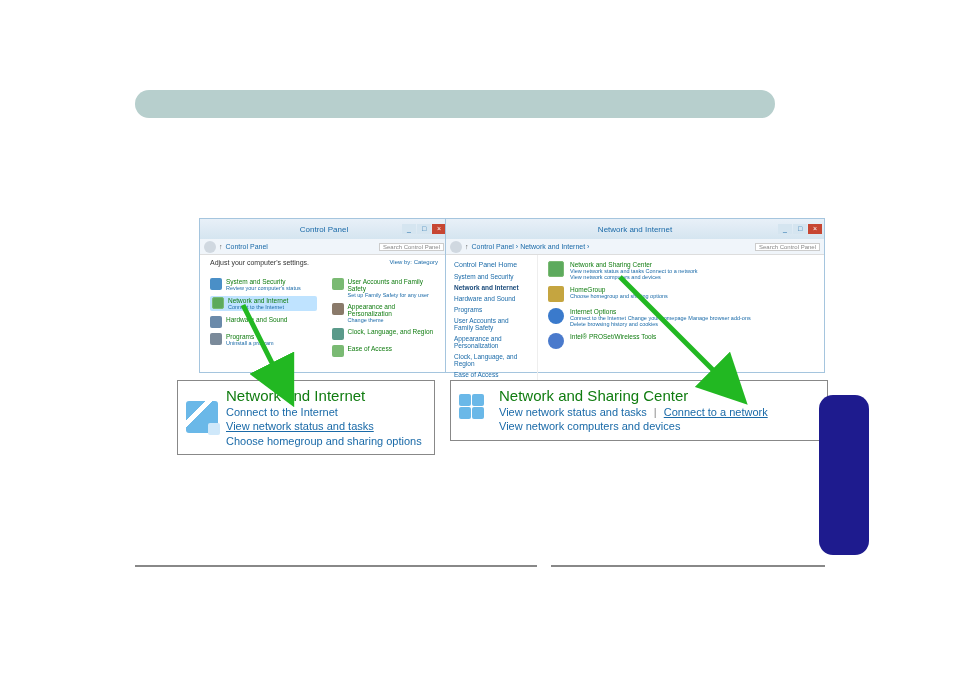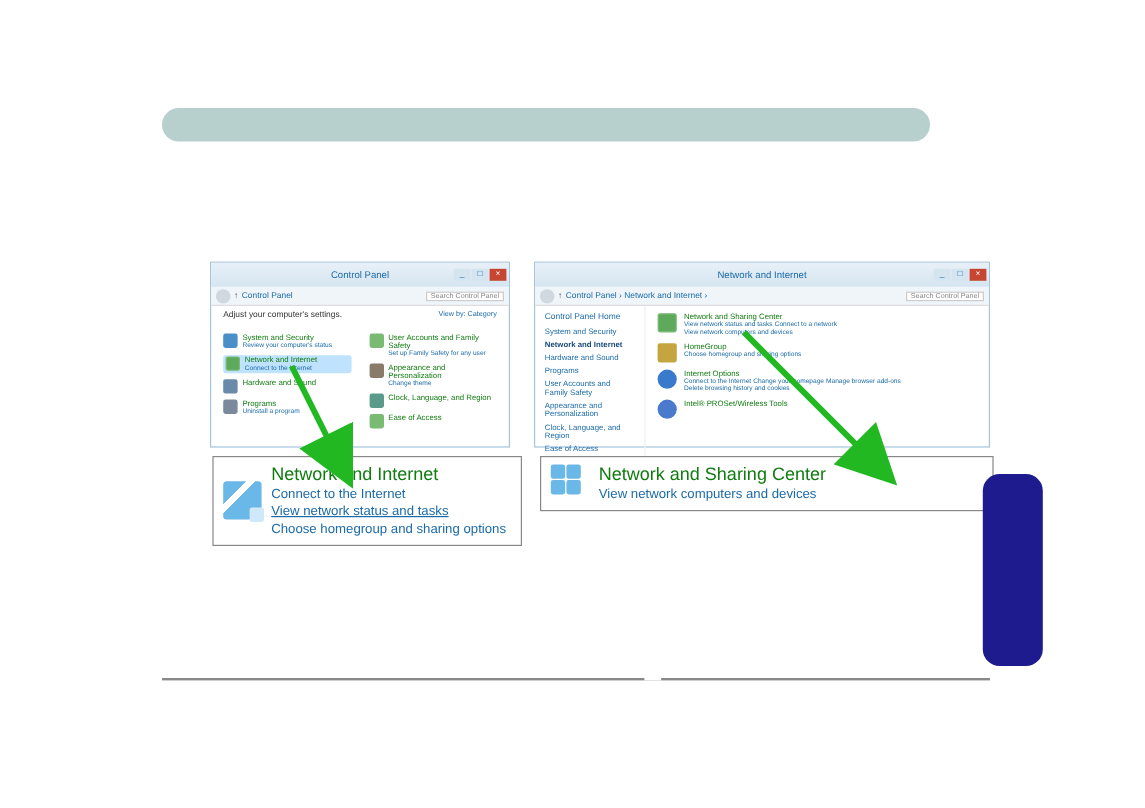--- a/index.html
+++ b/index.html
@@ -76,21 +76,21 @@
     
     .hr-line { position: absolute; top: 565px; left: 135px; width: 690px; height: 2px; background: #888; }
     .hr-gap { position: absolute; top: 565px; left: 537px; width: 14px; height: 2px; background: #fff; }
   </style>
 </head>
 <body>
 
 <div class="header-bar"></div>
 
 <div class="screenshot-area">
-  <div class="win-window" style="width:250px; height:155px;">
+  <div class="win-window" style="width:250px; height:155px;margin-left:24px;">
     <div class="win-titlebar">
       <span class="title">Control Panel</span>
       <div class="win-buttons">
         <div class="win-btn win-min">_</div>
         <div class="win-btn win-max">□</div>
         <div class="win-btn win-close">×</div>
       </div>
     </div>
     <div class="win-toolbar">
       <span class="back"></span>
@@ -241,20 +241,25 @@
   <div class="zoom-icon">
     <div class="zoom-icon-share">
         <span></span>
         <span></span>
         <span></span>
         <span></span>
       </div>
   </div>
   <div class="zoom-text">
     <div class="zoom-title">Network and Sharing Center</div>
+    <div class="zoom-line">
+      <span>View network status and tasks</span>
+      <span class="sep">|</span>
+      <span class="zoom-underline">Connect to a network</span>
+    </div>
     <div class="zoom-line">View network computers and devices</div>
   </div>
 </div>
 
 <div class="arrow" style="top:300px; left:238px;">
   <svg width="60" height="95">
     <defs>
         <marker id="ah1" markerWidth="10" markerHeight="10" refX="5" refY="5" orient="auto">
           <path d="M0,0 L10,5 L0,10 Z" fill="#22b822"></path>
         </marker>

